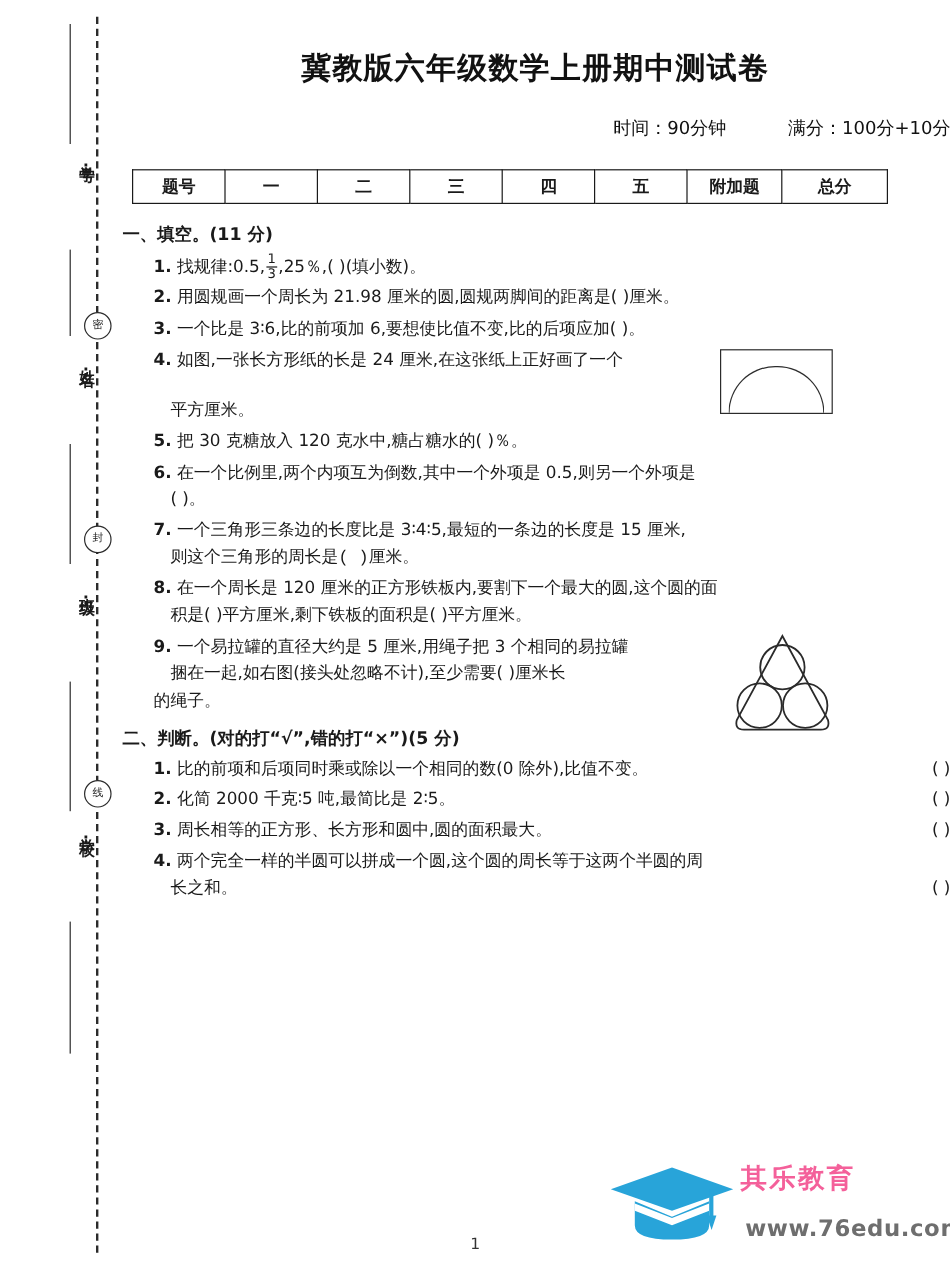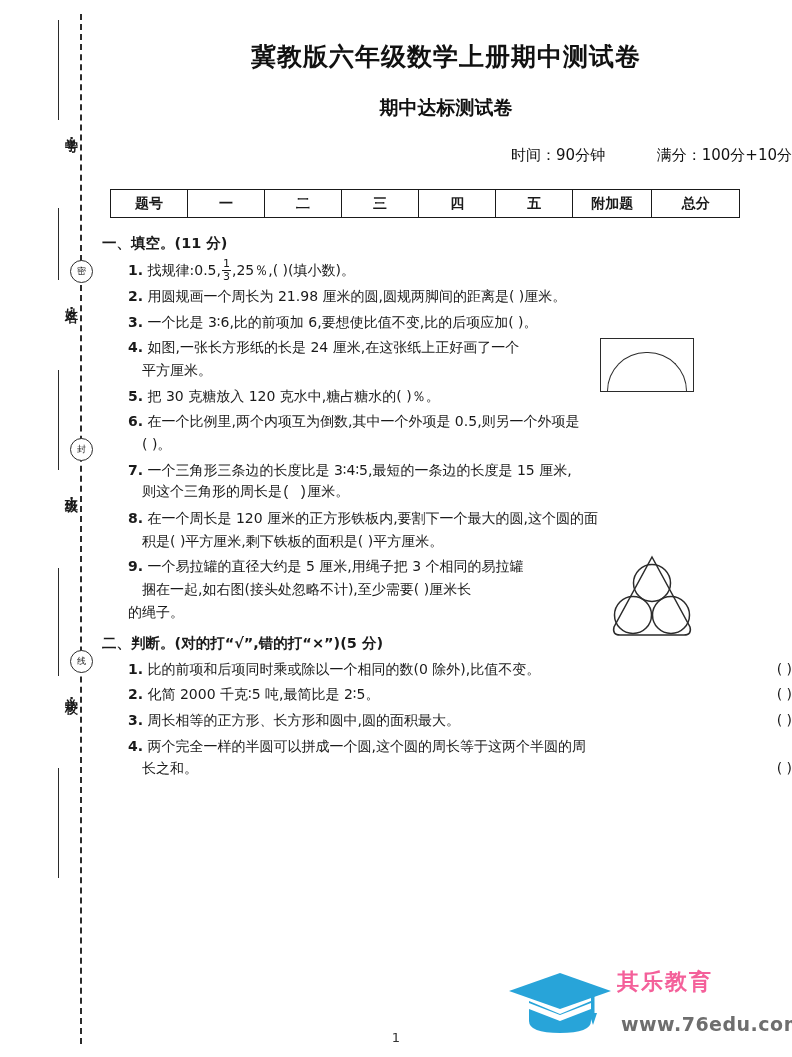--- a/index.html
+++ b/index.html
@@ -133,21 +133,20 @@
     <div class="vline" style="top:568px;height:108px;"></div>
     <div class="seal-char" style="top:650px;">线</div>
     <div class="vtext" style="top:688px;">学校:</div>
 
     <div class="vline" style="top:768px;height:110px;"></div>
   </div>
 
   <div class="content">
 
     <div class="title">冀教版六年级数学上册期中测试卷</div>
-    <div class="subtitle">期中达标测试卷</div>
     <div class="meta">
       <span>时间：90分钟</span>
       <span class="gap"></span>
       <span>满分：100分+10分</span>
     </div>
 
     <table class="score-table">
       <tbody>
           <tr>
         <td class="lbl">题号</td>
@@ -179,21 +178,21 @@
         <span class="n">3.</span>
         <span>一个比是 3∶6,比的前项加 6,要想使比值不变,比的后项应加(      )。</span>
       </div>
 
       <div class="q" style="margin-right:104px;">
         <div class="fig-rect">
           <div class="semi"></div>
         </div>
         <span class="n">4.</span>
         <span>如图,一张长方形纸的长是 24 厘米,在这张纸上正好画了一个</span>
-        <div style="margin-left:14px;">平方厘米。</div>
+        <div style="margin-left:14px;margin-top:20px;">平方厘米。</div>
       </div>
 
       <div class="q">
         <span class="n">5.</span>
         <span>把 30 克糖放入 120 克水中,糖占糖水的(      )％。</span>
       </div>
 
       <div class="q">
         <span class="n">6.</span>
         <span>在一个比例里,两个内项互为倒数,其中一个外项是 0.5,则另一个外项是</span>

